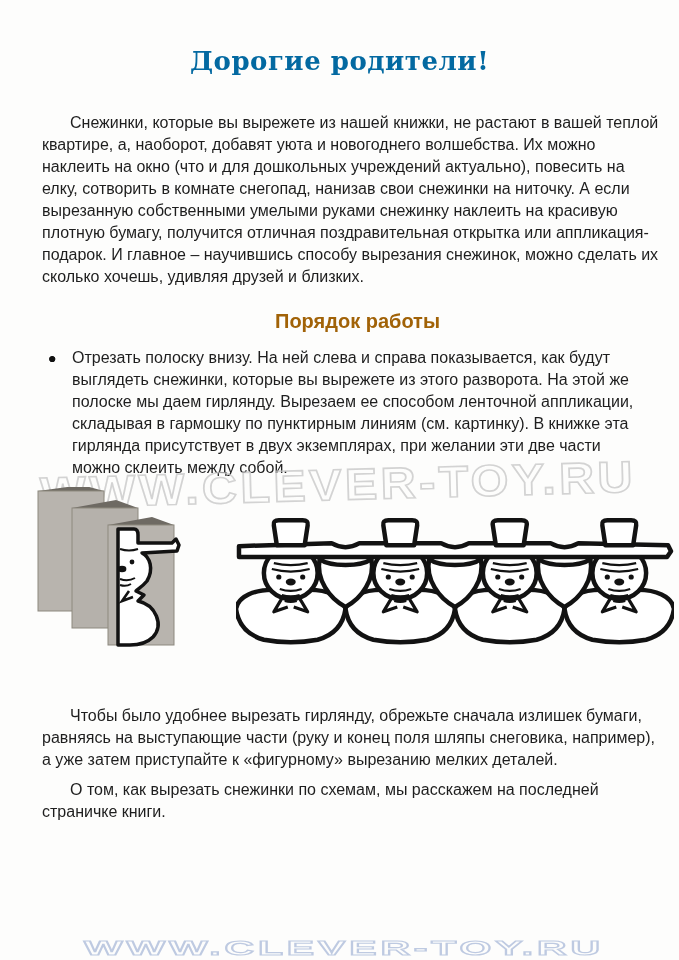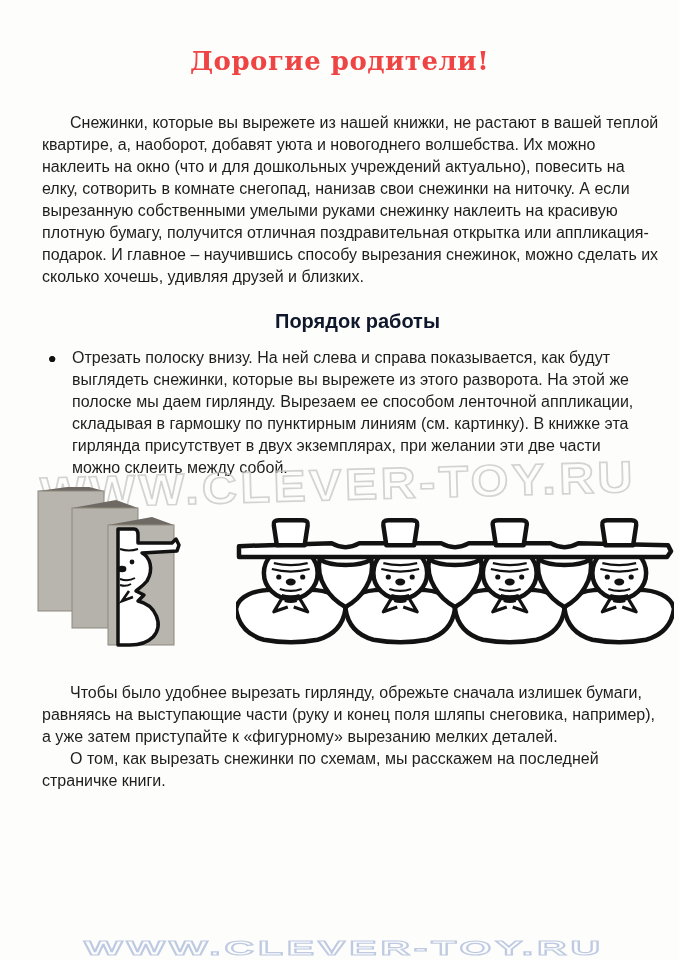--- a/index.html
+++ b/index.html
@@ -16,37 +16,37 @@
     width:679px;height:960px;
   }
   h1.title{
     margin:0;
     padding-top:46px;
     text-align:center;
     font-family:"DejaVu Serif", serif;
     font-weight:bold;
     font-size:26px;
     letter-spacing:0.5px;
-    color:#ef4444;
+    color:#0369a1;
   }
   p.body-text{
     margin:0;
     padding:0 20px 0 42px;
     font-size:16px;
     line-height:22px;
     text-indent:28px;
     color:#1e1e1e;
   }
   p.intro{ margin-top:36px; }
   h2.section-heading{
     margin:22px 0 0 0;
     text-align:center;
     font-size:20px;
     font-weight:bold;
-    color:#0f172a;
+    color:#a16207;
     padding-left:36px;
   }
   ul.steps{
     list-style:none;
     margin:14px 0 0 0;
     padding:0 38px 0 42px;
   }
   ul.steps li{
     position:relative;
     padding-left:30px;
@@ -73,22 +73,22 @@
     left:34px; top:450px;
     opacity:0.75;
     pointer-events:none;
   }
   .watermark-bottom{
     position:absolute;
     left:80px; top:936px;
     opacity:0.55;
     pointer-events:none;
   }
-  p.outro1{ margin-top:23px; }
-  p.outro2{ margin-top:0; }
+  p.outro1{ margin-top:46px; }
+  p.outro2{ margin-top:8px; }
 </style>
 </head>
 <body>
 
 <div class="page">
 
   <h1 class="title">Дорогие родители!</h1>
 
   <p class="body-text intro">Снежинки, которые вы вырежете из нашей книжки, не растают в вашей теплой квартире, а, наоборот, добавят уюта и новогоднего волшебства. Их можно наклеить на окно (что и для дошкольных учреждений актуально), повесить на елку, сотворить в комнате снегопад, нанизав свои снежинки на ниточку. А если вырезанную собственными умелыми руками снежинку наклеить на красивую плотную бумагу, получится отличная поздравительная открытка или аппликация-подарок. И главное – научившись способу вырезания снежинок, можно сделать их сколько хочешь, удивляя друзей и близких.</p>
 

